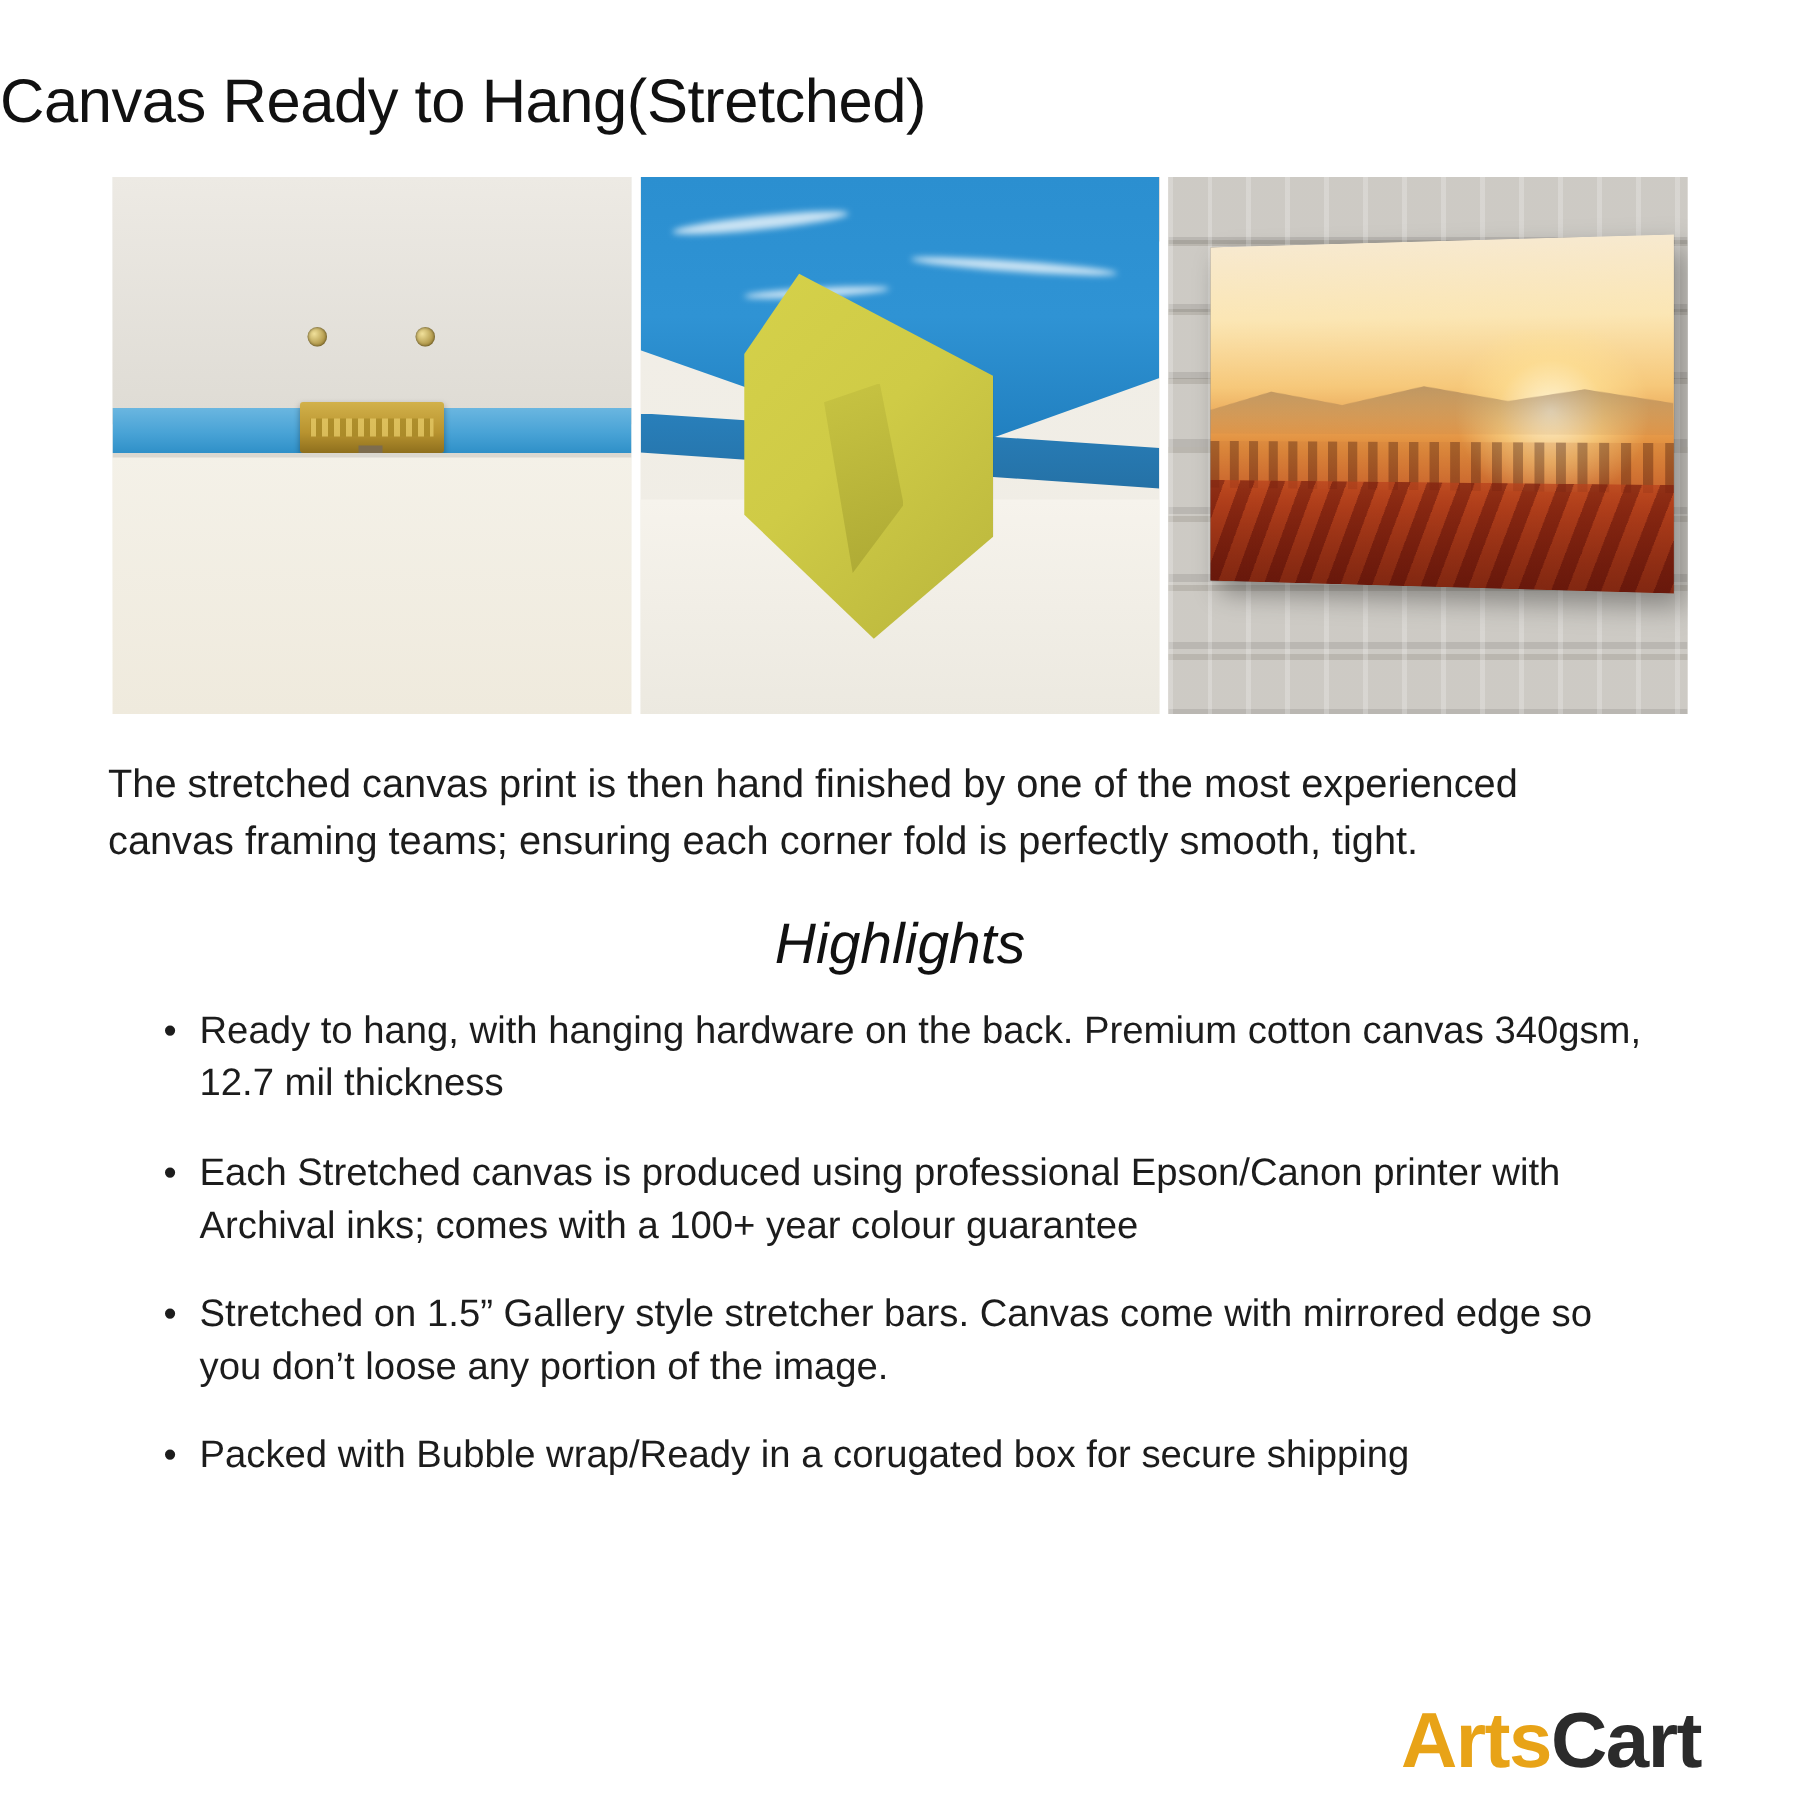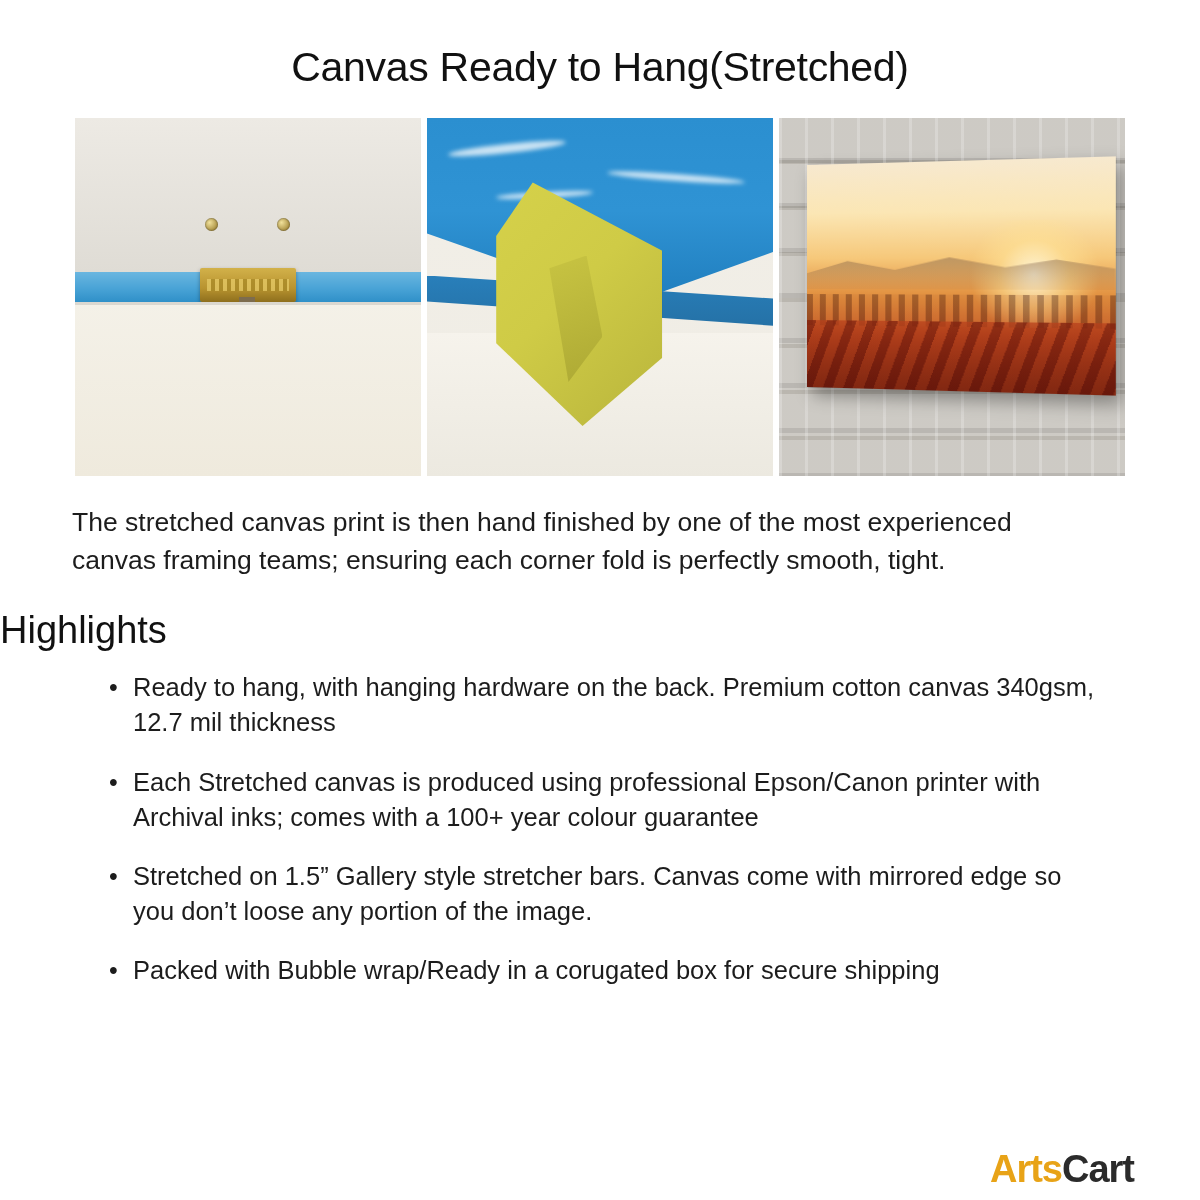--- a/index.html
+++ b/index.html
@@ -14,21 +14,21 @@
     color: #1a1a1a;
     overflow: hidden;
   }
   .page {
     position: relative;
     width: 1200px;
     height: 1200px;
     box-sizing: border-box;
   }
   .title {
-    text-align: center;
+    text-align: left;
     font-size: 41px;
     font-weight: 400;
     letter-spacing: -0.3px;
     padding-top: 18px;
     line-height: 1.1;
     color: #111111;
   }
   .image-strip {
     display: flex;
     gap: 6px;
@@ -234,24 +234,26 @@
   }
 
   
   .body-copy {
     margin: 28px 120px 0 72px;
     font-size: 26.5px;
     line-height: 1.42;
     color: #1c1c1c;
   }
   .highlights-title {
+    text-align: center;
     font-size: 38px;
     font-weight: 400;
     margin: 30px 0 4px 0;
     color: #111111;
+    font-style: italic;
   }
   .bullets {
     margin: 18px 95px 0 105px;
     padding: 0;
     list-style: none;
   }
   .bullets li {
     position: relative;
     font-size: 25.5px;
     line-height: 1.38;
@@ -263,21 +265,21 @@
     position: absolute;
     left: 4px;
     top: 0;
     font-size: 25px;
     line-height: 1.38;
   }
   .logo {
     position: absolute;
     right: 66px;
     bottom: 36px;
-    font-size: 38px;
+    font-size: 52px;
     font-weight: bold;
     letter-spacing: -1px;
     color: #2b2b2b;
     white-space: nowrap;
     margin-top: 24px;
   }
   .logo .arts { color: #e8a317; }
   .logo .cart { color: #2b2b2b; }
 </style>
 </head>

